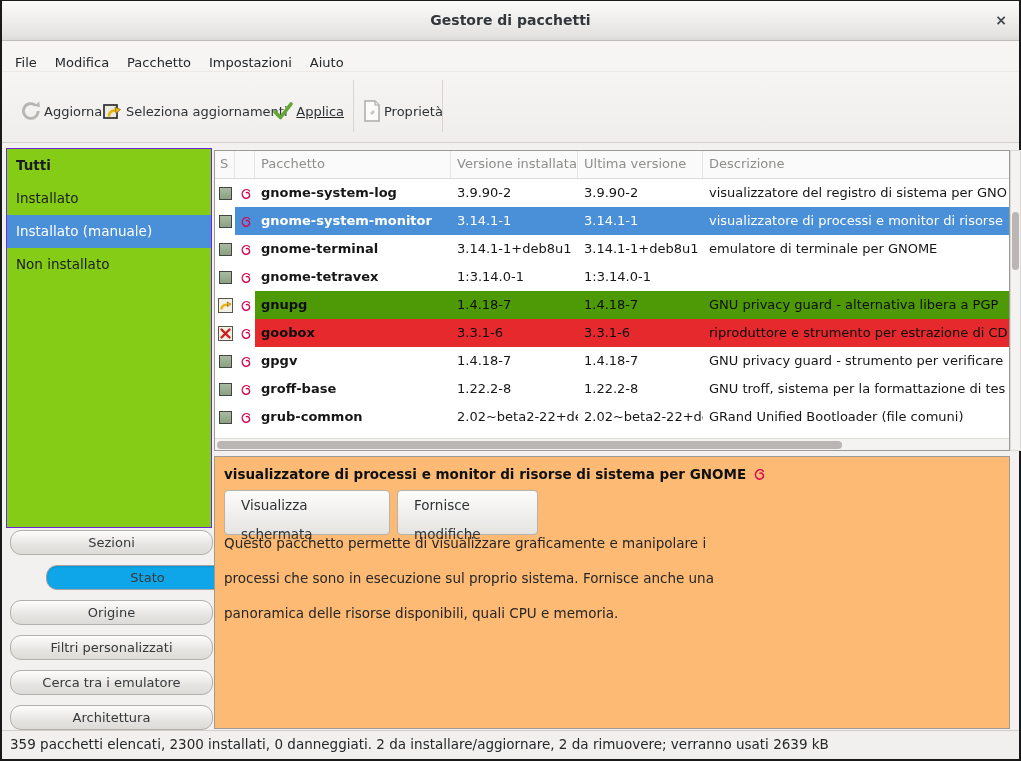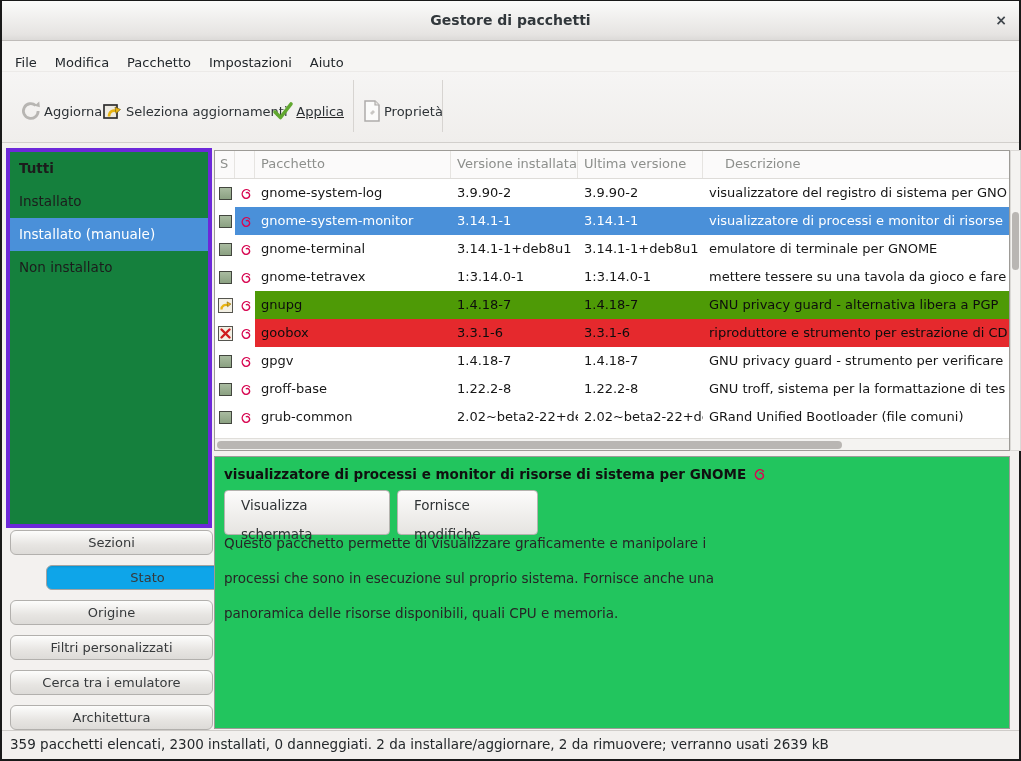--- a/index.html
+++ b/index.html
@@ -49,65 +49,65 @@
   .tb-btn .ticon{height:30px;display:flex;align-items:center;justify-content:center;}
   .tb-btn .tlabel{font-size:13px;color:#2d3236;white-space:nowrap;}
   .tb-sep{position:absolute;top:8px;height:52px;width:1px;background:#d7d4d1;}
   .search-btn{
     position:absolute;top:88px;left:462px;height:36px;display:flex;align-items:center;
     gap:8px;padding:0 12px;font-size:13.5px;color:#2d3236;
   }
   
   .filter-list{
     position:absolute;left:4px;top:147px;width:206px;height:380px;
-    background:#15803d;border:4px solid #6d28d9;box-sizing:border-box;overflow:hidden;
+    background:#84cc16;border:1px solid #6d28d9;box-sizing:border-box;overflow:hidden;
   }
   .filter-item{
     height:33px;line-height:33px;padding-left:9px;font-size:13.5px;color:#1c1c1c;
     white-space:nowrap;
   }
   .filter-item.bold{font-weight:bold;}
   .filter-item.selected{background:#4a90d9;color:#ffffff;}
   .filter-buttons{position:absolute;left:4px;top:0;width:203px;}
   .filter-btn{
     position:absolute;left:4px;width:203px;height:25px;box-sizing:border-box;
-    border:1px solid #b2b0ad;border-radius:6px;
+    border:1px solid #b2b0ad;border-radius:11px;
     background:linear-gradient(#fdfdfc,#e7e5e2 60%,#dddbd8);
     font-size:13px;color:#36393b;text-align:center;line-height:23px;
   }
   .filter-btn.active{
     background:#0ea5e9;border-color:#a5a3a0;
     box-shadow:inset 0 1px 2px rgba(0,0,0,.12);
     margin-left:36px;
   }
   
   .pkg-table{
     position:absolute;left:212px;top:149px;width:796px;height:301px;
     background:#fff;border:1px solid #9d9b97;box-sizing:border-box;overflow:hidden;
   }
   .pkg-header{display:flex;height:27px;border-bottom:1px solid #dedcd9;background:#fbfafa;}
   .hcell{
     font-size:13px;color:#8d8f8c;line-height:26px;padding-left:6px;box-sizing:border-box;
     white-space:nowrap;overflow:hidden;border-right:1px solid #e6e4e1;
   }
-  .hcell:last-child{border-right:none;margin-left:16px;}
+  .hcell:last-child{border-right:none;}
   .col-s{width:20px;flex:none;padding-left:5px;}
   .col-sw{width:20px;flex:none;padding-left:0;}
   .col-name{width:196px;flex:none;}
   .col-v1{width:127px;flex:none;}
   .col-v2{width:125px;flex:none;}
   .col-desc{flex:1;}
   .pkg-rows{height:262px;overflow:hidden;}
   .row{display:flex;height:28px;align-items:stretch;}
   .cell{
     font-size:13px;color:#161616;line-height:28px;padding-left:6px;box-sizing:border-box;
     white-space:nowrap;overflow:hidden;
   }
   .cell-s,.cell-sw{width:20px;flex:none;padding:0;display:flex;align-items:center;justify-content:center;}
-  .cell-name{width:196px;flex:none;}
+  .cell-name{width:196px;flex:none;font-weight:bold;}
   .cell-v1{width:127px;flex:none;}
   .cell-v2{width:125px;flex:none;}
   .cell-desc{flex:1;}
   .row.hl-selected .cell:not(.cell-s){background:#4a90d9;color:#fff;}
   .row.hl-install .cell:not(.cell-s):not(.cell-sw){background:#4e9a06;color:#0d0d0d;}
   .row.hl-remove .cell:not(.cell-s):not(.cell-sw){background:#e5292d;color:#0d0d0d;}
   
   .st-installed{
     width:13px;height:13px;box-sizing:border-box;border:1.5px solid #42463e;
     background:linear-gradient(#a9bba0,#8ba182);
@@ -127,21 +127,21 @@
   .vscroll{
     position:absolute;left:1008px;top:149px;width:11px;height:301px;
     background:#f4f3f1;border:1px solid #dbd9d6;box-sizing:border-box;
   }
   .vscroll .thumb{
     position:absolute;left:1px;top:61px;width:7px;height:58px;border-radius:4px;background:#b9b6b3;
   }
   
   .details{
     position:absolute;left:212px;top:455px;width:796px;height:273px;
-    background:#22c55e;border:1px solid #9d9b97;box-sizing:border-box;overflow:hidden;
+    background:#fdba74;border:1px solid #9d9b97;box-sizing:border-box;overflow:hidden;
   }
   .details .dtitle{
     position:absolute;left:9px;top:9px;font-size:13.5px;font-weight:bold;color:#101010;
     display:flex;align-items:center;gap:6px;white-space:nowrap;
   }
   .detail-btn{
     position:absolute;top:33px;height:45px;box-sizing:border-box;
     border:1px solid #b5b3af;border-radius:4px;
     background:linear-gradient(#fcfcfb,#e9e7e4 70%,#e0ded b);
     background:linear-gradient(#fcfcfb,#e6e4e1);
@@ -302,21 +302,20 @@
             <span class="st-installed"></span>
           </div>
           <div class="cell cell-sw">
             <svg width="13" height="13" viewBox="0 0 16 16">
               <path d="M12.9 4.8 C11.2 2.9 8 2.7 6 4.4 C3.8 6.2 3.3 9.4 4.9 11.7 C6.3 13.7 9 14.4 11 13.3 C12.7 12.4 13.4 10.4 12.7 8.7 C12.1 7.3 10.5 6.5 9.1 7" fill="none" stroke="#d70751" stroke-width="1.7" stroke-linecap="round"></path>
             </svg>
           </div>
           <div class="cell cell-name">gnome-tetravex</div>
           <div class="cell cell-v1">1:3.14.0-1</div>
           <div class="cell cell-v2">1:3.14.0-1</div>
-          <div class="cell cell-desc">mettere tessere su una tavola da gioco e fare</div>
         </div>
         <div class="row hl-install">
           <div class="cell cell-s">
             <span class="st-box">
               <svg width="13" height="13" viewBox="0 0 13 13">
                 <path d="M2.5 10.5 C2.5 6.8 5.6 5 9 6.3" fill="none" stroke="#e8b413" stroke-width="2.2"></path>
                 <polygon points="8,2.8 12,5 8.6,7.8" fill="#e8b413" stroke="#7a5c06" stroke-width="0.5"></polygon>
               </svg>
             </span>
           </div>

